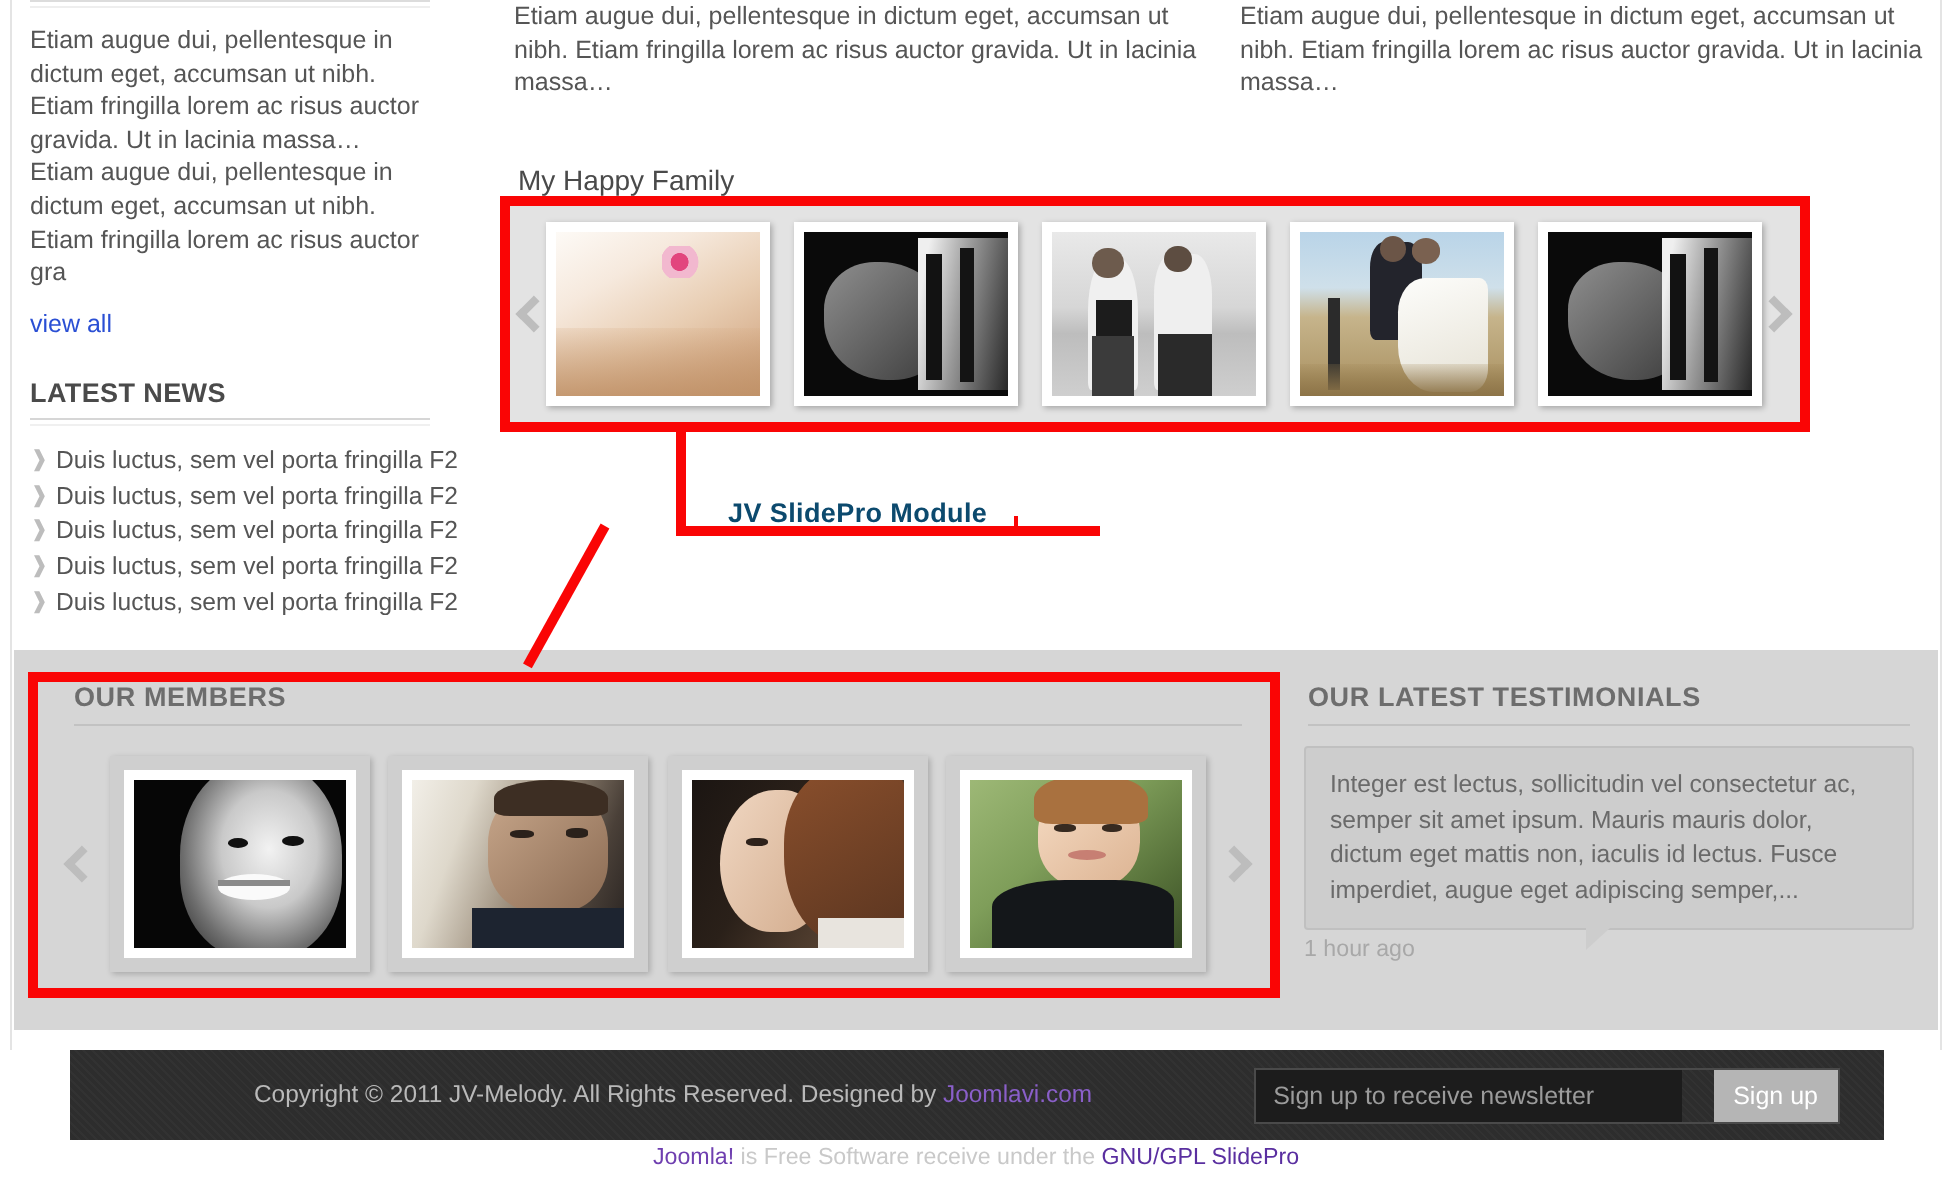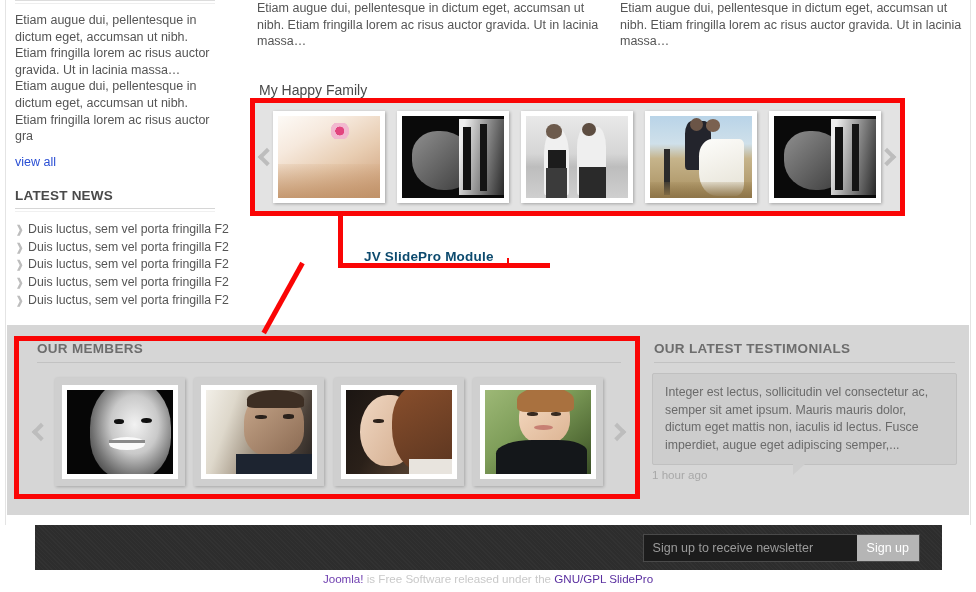--- a/index.html
+++ b/index.html
@@ -150,20 +150,21 @@
     background-image:repeating-linear-gradient(45deg, rgba(255,255,255,.022) 0 1px, transparent 1px 3px);
   }
   .copyright {
     position:absolute; left:92px; top:15px;
     font-size:12.2px; color:#b9b9b9;
   }
   .copyright a { color:#8a5fc9; text-decoration:none; }
   .newsletter {
     position:absolute; right:22px; top:9px; display:flex; align-items:stretch;
     border:1px solid #4a4a4a;
+    gap:16px;
   }
   .newsletter input {
     width:213px; height:26px; background:#1c1c1c; border:0; outline:none;
     color:#d9d9d9; font-size:12.5px; padding:0 9px;
     font-family:"Liberation Sans", sans-serif;
   }
   .newsletter input::placeholder { color:#9b9b9b; }
   .newsletter button {
     height:26px; padding:0 10px; border:0; cursor:pointer;
     background:#b5b5b5; color:#fff; font-size:12.5px;
@@ -354,28 +355,31 @@
 
     <div class="testi-panel">
       <div class="testi-title">OUR LATEST TESTIMONIALS</div>
       <div class="testi-rule"></div>
       <div class="bubble">Integer est lectus, sollicitudin vel consectetur ac, semper sit amet ipsum. Mauris mauris dolor, dictum eget mattis non, iaculis id lectus. Fusce imperdiet, augue eget adipiscing semper,...</div>
       <div class="testi-time">1 hour ago</div>
     </div>
   </div>
 
   <div id="footer-dark">
+    <div class="copyright">
+      <span>Copyright © 2011 JV-Melody. All Rights Reserved. Designed by </span><a href="#">Joomlavi.com</a>
+    </div>
     <div class="newsletter">
       <input type="text" value="" placeholder="Sign up to receive newsletter" style="">
       <button>Sign up</button>
     </div>
   </div>
 
   <div id="footer-bottom">
-    <a href="#">Joomla!</a><span> is Free Software released under the </span><a href="#" class="gpl">GNU/GPL SlidePro</a>
+    <a href="#">Joomla!</a><span> is Free Software receive under the </span><a href="#" class="gpl">GNU/GPL SlidePro</a>
   </div>
 
   <div class="red-box" id="red-box-slider"></div>
   <div class="red-box" id="red-box-members"></div>
 
   <div class="red-line" style="left:338px; top:216px; width:5px; height:47px;"></div>
 
   <div class="red-line" style="left:338px; top:263px; width:212px; height:5px;"></div>
 
   <div class="red-line" style="left:507px; top:258px; width:2px; height:6px;"></div>

